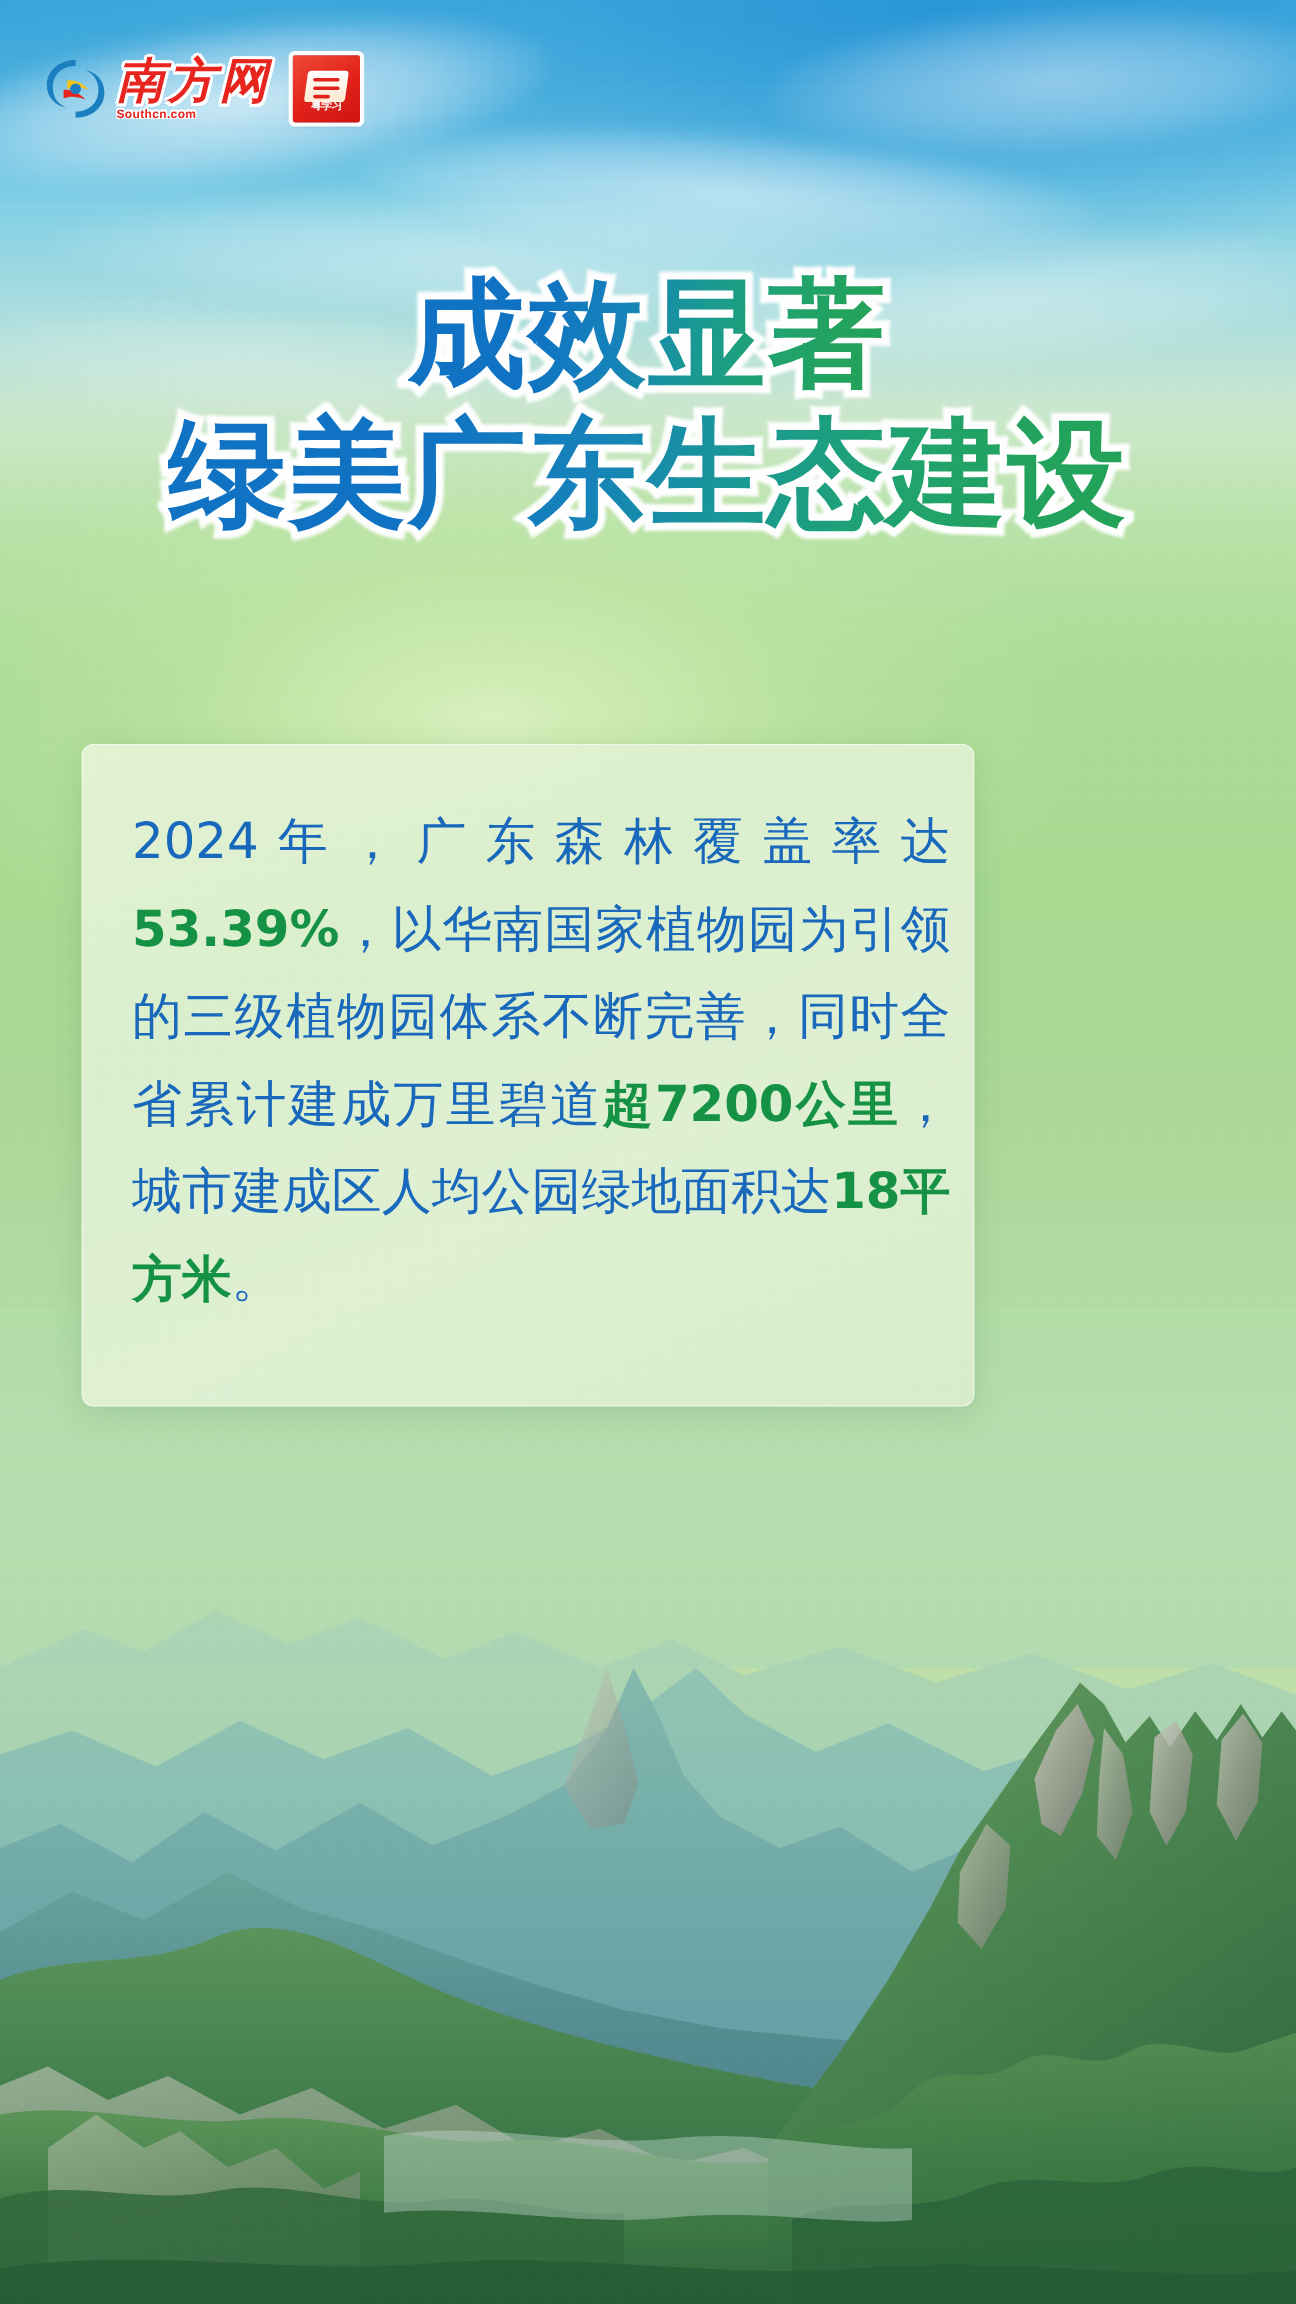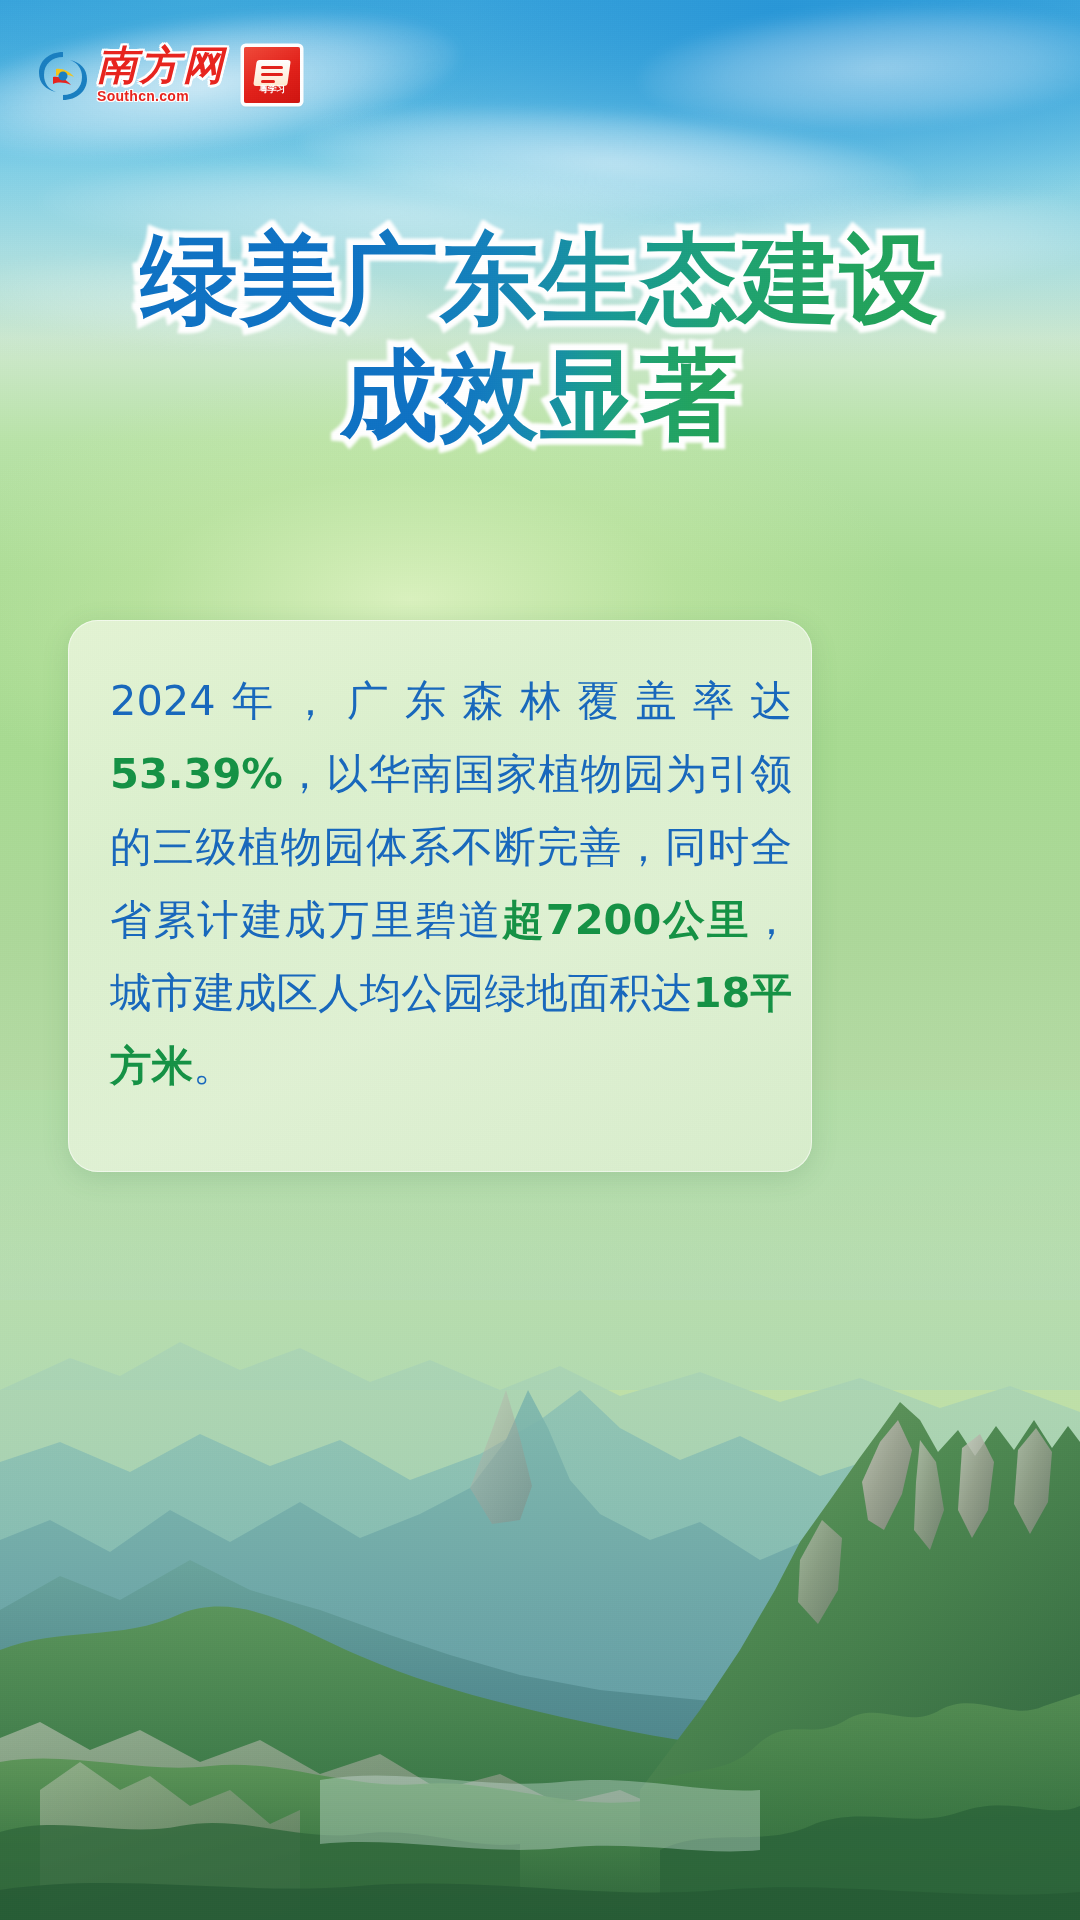--- a/index.html
+++ b/index.html
@@ -67,21 +67,21 @@
   .sc-text { display:flex; flex-direction:column; align-items:flex-start; }
   .sc-cn {
     font-family:"Liberation Serif","DejaVu Serif",serif;
     font-size:40px; font-weight:700; color:#e8241e; line-height:1;
     letter-spacing:3px; font-style:italic;
     text-shadow:
       -2px -2px 0 #fff, 2px -2px 0 #fff, -2px 2px 0 #fff, 2px 2px 0 #fff,
       0 -2.5px 0 #fff, 0 2.5px 0 #fff, -2.5px 0 0 #fff, 2.5px 0 0 #fff;
   }
   .sc-en {
-    font-size:14px; font-weight:700; color:#e8241e; line-height:1;
+    font-size:10px; font-weight:700; color:#e8241e; line-height:1;
     letter-spacing:.3px; margin-top:3px;
     text-shadow:-1px -1px 0 #fff,1px -1px 0 #fff,-1px 1px 0 #fff,1px 1px 0 #fff;
   }
   .logo-yxx {
     position:relative; width:56px; height:56px; border-radius:2px;
     background:linear-gradient(150deg,#f04a3a 0%,#e2211a 55%,#cf1410 100%);
     box-shadow:0 0 0 3.5px #fff, 0 2px 5px rgba(0,0,0,.18);
     display:flex; align-items:center; justify-content:center;
   }
   .yxx-glyph { position:relative; width:40px; height:40px; }
@@ -132,21 +132,21 @@
     background-clip:text;
     color:transparent;
     -webkit-text-fill-color:transparent;
   }
   .title-l2 { font-size:98px; }
 
   
   .card {
     position:absolute; left:68px; top:620px;
     width:744px; height:552px;
-    border-radius:30px;
+    border-radius:10px;
     background:linear-gradient(155deg,
       rgba(229,244,214,.96) 0%,
       rgba(222,241,209,.95) 30%,
       rgba(226,242,214,.95) 62%,
       rgba(218,238,206,.95) 100%);
     box-shadow:0 6px 26px rgba(60,120,70,.18), inset 0 0 0 1px rgba(255,255,255,.55);
     z-index:30;
     padding:44px 20px 0 42px;
   }
   .card-text {
@@ -229,27 +229,27 @@
         <div class="yxx-line yxx-l1"></div>
         <div class="yxx-line yxx-l2"></div>
         <div class="yxx-line yxx-l3"></div>
         <div class="yxx-label">粤学习</div>
       </div>
     </div>
 
   </div>
 
   <div class="title-wrap">
+    <div class="title-line title-l2">
+      <span class="glow">成效显著</span>
+      <span class="fill">成效显著</span>
+    </div>
     <div class="title-line">
       <span class="glow">绿美广东生态建设</span>
       <span class="fill">绿美广东生态建设</span>
-    </div>
-    <div class="title-line title-l2">
-      <span class="glow">成效显著</span>
-      <span class="fill">成效显著</span>
     </div>
   </div>
 
   <div class="card">
     <div class="card-text" id="card-paragraph"><span class="seg">2024年，广东森林覆盖率达</span><span class="seg em">53.39%</span><span class="seg">，以华南国家植物园为引领的三级植物园体系不断完善，同时全省累计建成万里碧道</span><span class="seg em">超7200公里</span><span class="seg">，城市建成区人均公园绿地面积达</span><span class="seg em">18平方米</span><span class="seg">。</span></div>
   </div>
 
   <div class="mountains">
     <div class="mt-haze"></div>
 

